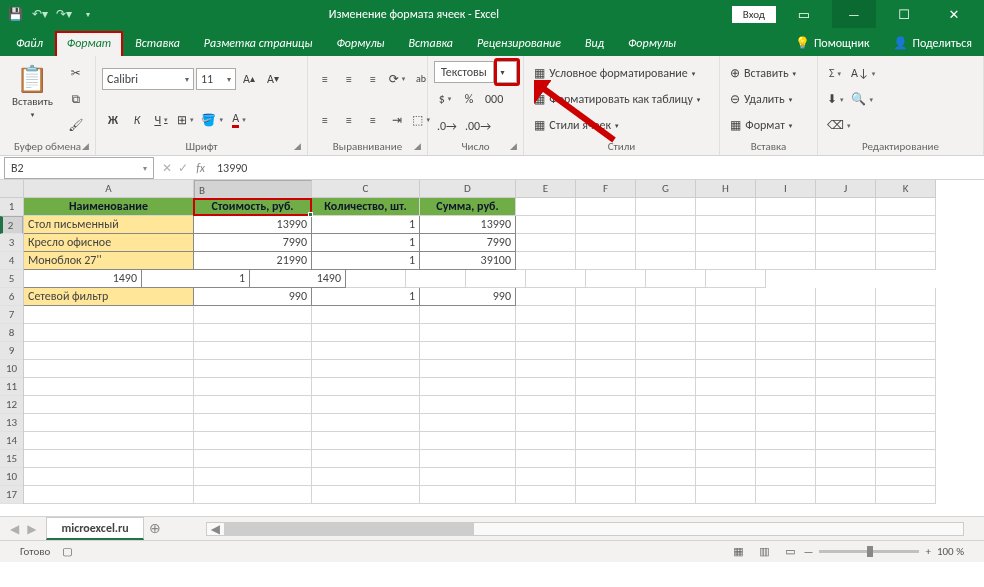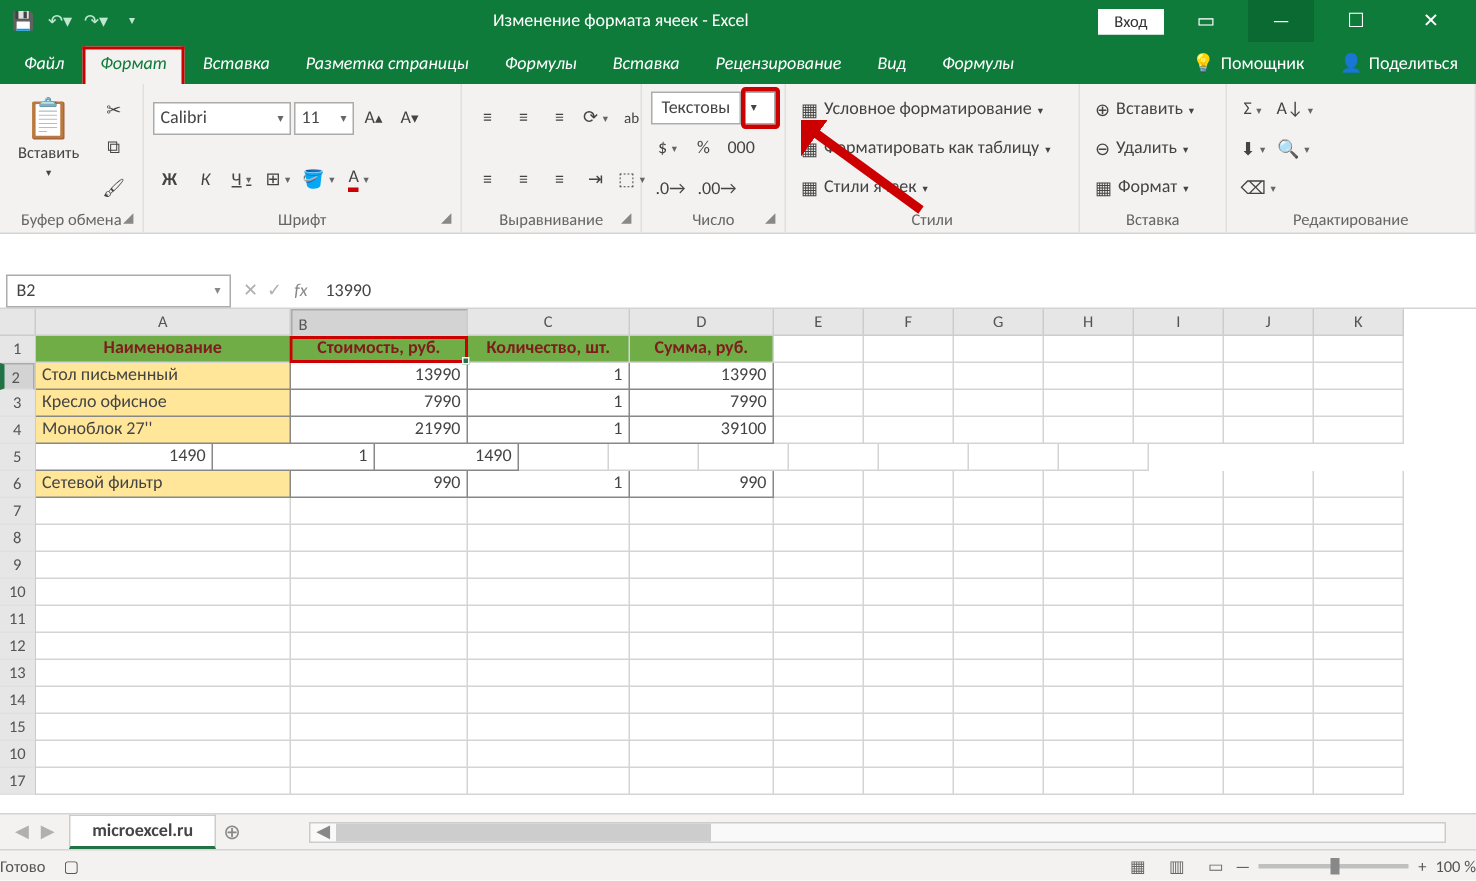--- a/index.html
+++ b/index.html
@@ -35,53 +35,53 @@
 .big .txt { font-size: 11px; line-height: 1.1; text-align: center; }
 .listbtn { display: flex; align-items: center; gap: 4px; height: 22px; padding: 0 4px; cursor: pointer; font-size: 12px; }
 
 .nb-dd { position: relative; border: 1px solid #ababab; background: #fff; height: 22px; display: flex; align-items: center; }
 .nb-dd .txt { padding: 0 6px; font-size: 12px; width: 58px; overflow: hidden; }
 .nb-dd .ar { width: 18px; border-left: 1px solid #ababab; height: 100%; display: flex; align-items: center; justify-content: center; font-size: 8px; }
 .nb-hl { border: 3px solid #c00; border-radius: 3px; position: absolute; right: -4px; top: -4px; width: 26px; height: 28px; pointer-events: none; }
 
 .arrow { position: absolute; left: 534px; top: 80px; pointer-events: none; }
 
-.fxbar { height: 24px; border-bottom: 1px solid #d4d4d4; display: flex; align-items: center; background: #fff; margin-top: 26px; }
+.fxbar { height: 24px; border-bottom: 1px solid #d4d4d4; display: flex; align-items: center; background: #fff; }
 .namebox { width: 150px; height: 22px; border: 1px solid #ababab; margin-left: 4px; display: flex; align-items: center; padding: 0 6px; font-size: 12px; }
 .namebox .caret { margin-left: auto; font-size: 8px; color: #888; }
 .fxbtns { display: flex; gap: 6px; padding: 0 8px; color: #b0b0b0; }
 .fxlabel { font-style: italic; font-size: 12px; padding-right: 6px; color: #888; }
 .fxinput { flex: 1; padding: 0 6px; font-size: 12px; }
 
 .grid-area { position: relative; height: 336px; display: flex; }
 .rowhdrs { width: 24px; border-right: 1px solid #ccc; }
 .rh { height: 18px; border-bottom: 1px solid #e0e0e0; background: #e6e6e6; display: flex; align-items: center; justify-content: center; font-size: 11px; color: #555; }
 .rh.sel { background: #d3d3d3; border-left: 3px solid #217346; padding-left: 0; }
 .colhdrs { display: flex; height: 18px; }
 .ch { border-right: 1px solid #ccc; border-bottom: 1px solid #ccc; background: #e6e6e6; text-align: center; font-size: 11px; color: #555; line-height: 18px; }
 .ch.sel { background: #d3d3d3; border-bottom: 2px solid #217346; }
 .corner { width: 24px; height: 18px; background: #e6e6e6; border-right: 1px solid #ccc; border-bottom: 1px solid #ccc; }
 .gridbody { flex: 1; overflow: hidden; }
 .datarow { display: flex; height: 18px; }
 .cell { border-right: 1px solid #d4d4d4; border-bottom: 1px solid #d4d4d4; padding: 0 4px; font-size: 12px; line-height: 17px; overflow: hidden; white-space: nowrap; }
-.cell.c-hdr { background: #70ad47; color: #7f1d1d; font-weight: bold; text-align: center; }
+.cell.c-hdr { background: #70ad47; color: #0f172a; font-weight: bold; text-align: center; }
 .cell.c-name { background: #ffe699; border-right: 1px solid #888; border-bottom: 1px solid #888; }
 .cell.c-num { text-align: right; border-right: 1px solid #888; border-bottom: 1px solid #888; }
 .cell.c-hdr, .cell.c-name { border-left: none; }
 .active-cell { position: absolute; border: 2px solid #c00; pointer-events: none; }
 .active-cell .handle { position: absolute; right: -3px; bottom: -3px; width: 5px; height: 5px; background: #217346; border: 1px solid #fff; }
 
 .sheetbar { height: 24px; border-top: 1px solid #d4d4d4; background: #f3f2f1; display: flex; align-items: center; font-size: 12px; }
 .sheetbar .nav { display: flex; gap: 8px; padding: 0 10px; color: #b0b0b0; }
 .sheettab { padding: 3px 14px; background: #fff; border: 1px solid #ccc; border-bottom: 2px solid #217346; font-weight: bold; }
 .addsheet { width: 22px; text-align: center; color: #888; font-size: 14px; }
 .hscroll { flex: 1; margin: 0 20px 0 40px; height: 14px; display: flex; align-items: center; border: 1px solid #ccc; background: #f9f9f9; }
 .hscroll .thumb { width: 250px; height: 12px; background: #cdcdcd; }
 
-.status { height: 22px; background: #f3f2f1; border-top: 1px solid #d4d4d4; display: flex; align-items: center; font-size: 11px; padding: 0 0; color: #555; }
+.status { height: 22px; background: #f3f2f1; border-top: 1px solid #d4d4d4; display: flex; align-items: center; font-size: 11px; padding: 0 20px; color: #555; }
 .status .spacer { flex: 1; }
 .status .vbtn { width: 26px; text-align: center; color: #666; }
 .status .zoom { display: flex; align-items: center; gap: 6px; }
 .status .zbar { width: 100px; height: 3px; background: #c0c0c0; position: relative; }
 .status .zbar .zthumb { position: absolute; left: 48px; top: -4px; width: 6px; height: 11px; background: #888; }
 
 .wA { width: 170px; } .wB { width: 118px; } .wC { width: 108px; } .wD { width: 96px; }
 .wE, .wF, .wG, .wH, .wI, .wJ, .wK { width: 60px; }
 </style>
 </head>

